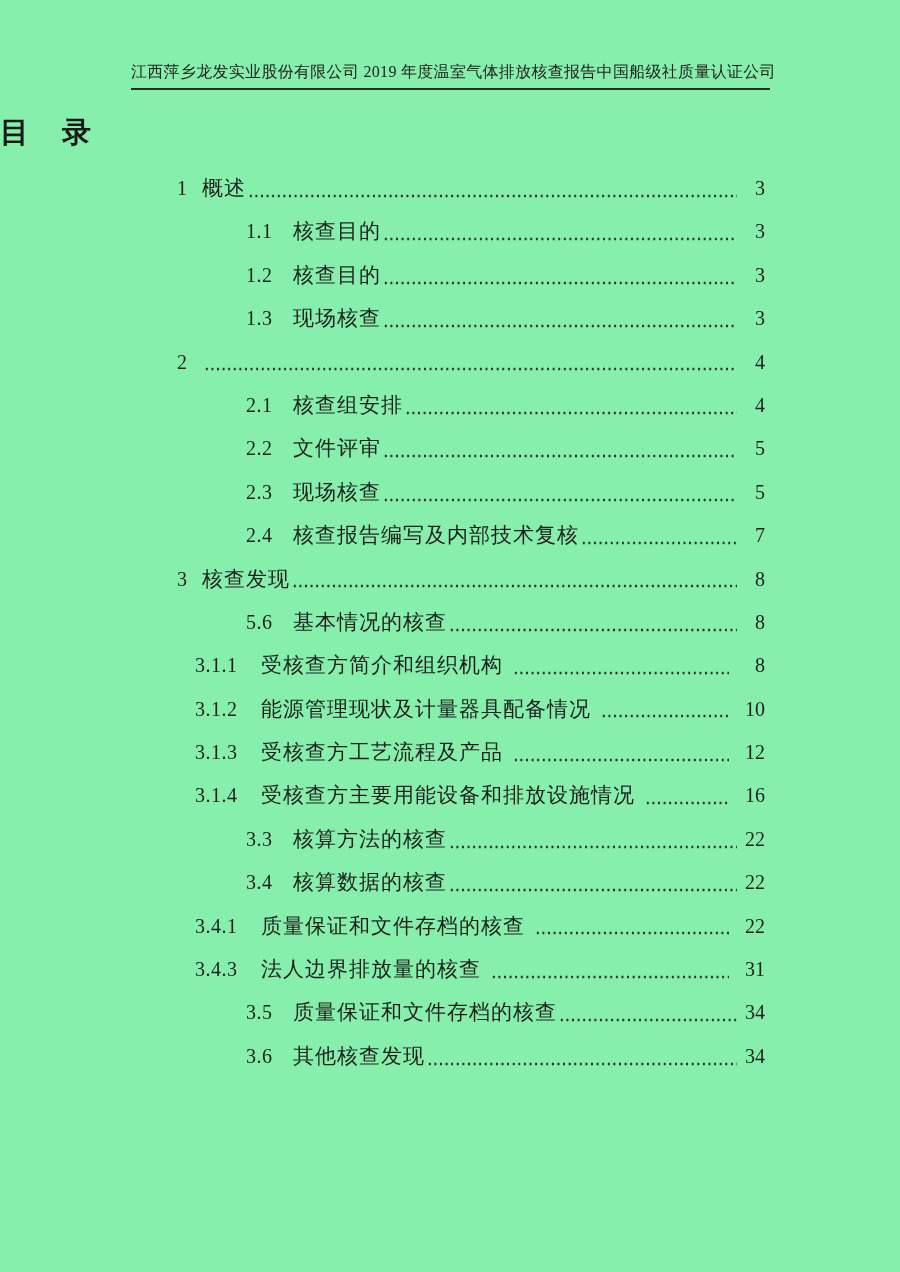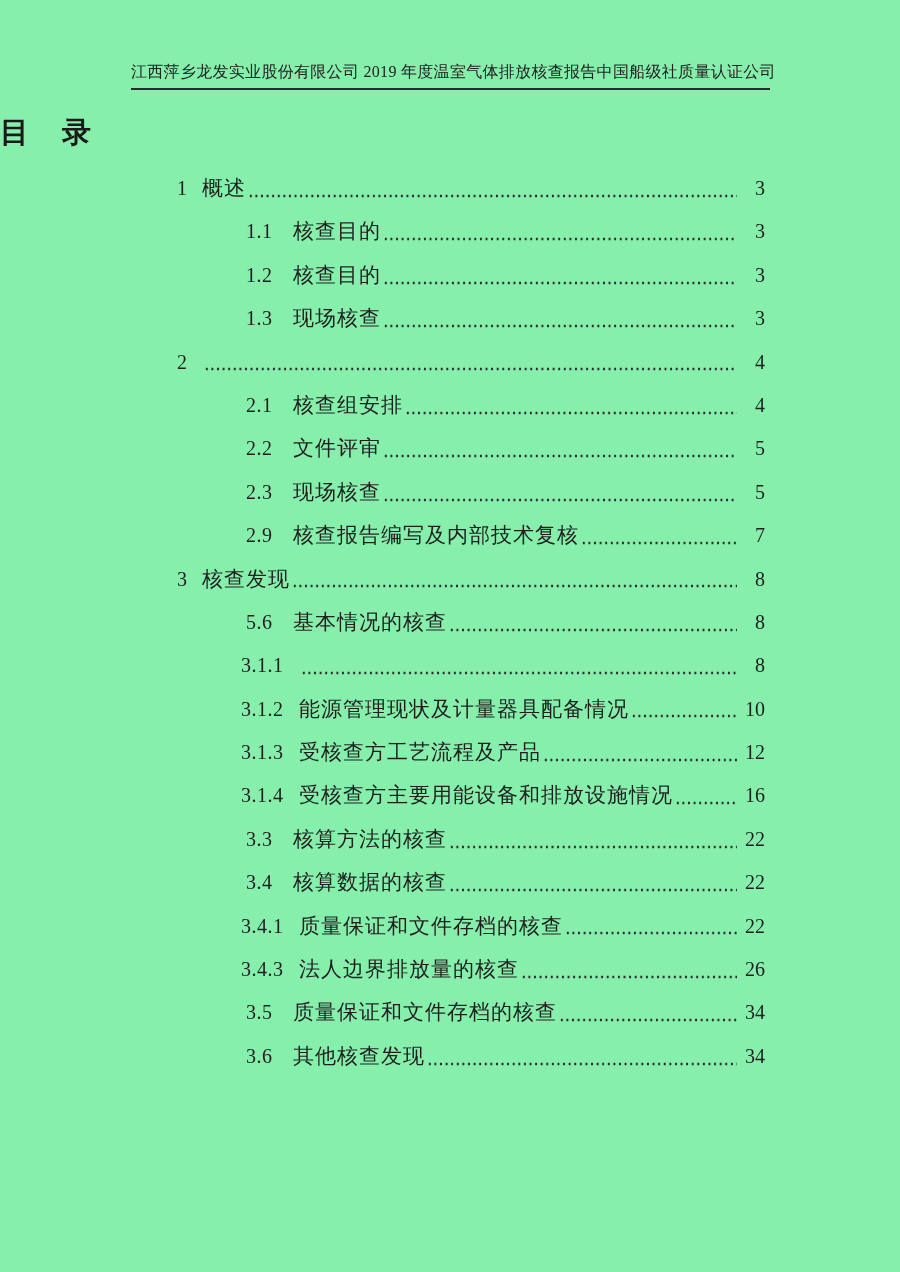--- a/index.html
+++ b/index.html
@@ -73,21 +73,21 @@
     flex: 0 0 auto;
     min-width: 24px;
     text-align: right;
     font-size: 20px;
   }
   
   .toc-row.level-1 { margin-left: 44px; }
   .toc-row.level-1 .num { min-width: 25px; }
   .toc-row.level-2 { margin-left: 113px; }
   .toc-row.level-2 .num { min-width: 47px; }
-  .toc-row.level-3 { margin-left: 108px; }
+  .toc-row.level-3 { margin-left: 62px; gap: 8px; }
   .toc-row.level-3 .num { min-width: 58px; }
 </style>
 </head>
 <body>
 
 <div class="page">
 
   <div class="doc-header">江西萍乡龙发实业股份有限公司 2019 年度温室气体排放核查报告中国船级社质量认证公司</div>
 
   <div class="doc-title">目　录</div>
@@ -134,39 +134,40 @@
     <span class="dots"></span>
     <span class="page-num">5</span>
   </div>
       <div class="toc-row level-2">
     <span class="num">2.3</span>
     <span class="label">现场核查</span>
     <span class="dots"></span>
     <span class="page-num">5</span>
   </div>
       <div class="toc-row level-2">
-    <span class="num">2.9</span>
+    <span class="num">2.4</span>
     <span class="label">核查报告编写及内部技术复核</span>
     <span class="dots"></span>
     <span class="page-num">7</span>
   </div>
       <div class="toc-row level-1">
     <span class="num">3</span>
     <span class="label">核查发现</span>
     <span class="dots"></span>
     <span class="page-num">8</span>
   </div>
       <div class="toc-row level-2">
     <span class="num">5.6</span>
     <span class="label">基本情况的核查</span>
     <span class="dots"></span>
     <span class="page-num">8</span>
   </div>
       <div class="toc-row level-3">
     <span class="num">3.1.1</span>
+    <span class="label">受核查方简介和组织机构</span>
     <span class="dots"></span>
     <span class="page-num">8</span>
   </div>
       <div class="toc-row level-3">
     <span class="num">3.1.2</span>
     <span class="label">能源管理现状及计量器具配备情况</span>
     <span class="dots"></span>
     <span class="page-num">10</span>
   </div>
       <div class="toc-row level-3">
@@ -196,21 +197,21 @@
       <div class="toc-row level-3">
     <span class="num">3.4.1</span>
     <span class="label">质量保证和文件存档的核查</span>
     <span class="dots"></span>
     <span class="page-num">22</span>
   </div>
       <div class="toc-row level-3">
     <span class="num">3.4.3</span>
     <span class="label">法人边界排放量的核查</span>
     <span class="dots"></span>
-    <span class="page-num">26</span>
+    <span class="page-num">31</span>
   </div>
       <div class="toc-row level-2">
     <span class="num">3.5</span>
     <span class="label">质量保证和文件存档的核查</span>
     <span class="dots"></span>
     <span class="page-num">34</span>
   </div>
       <div class="toc-row level-2">
     <span class="num">3.6</span>
     <span class="label">其他核查发现</span>

